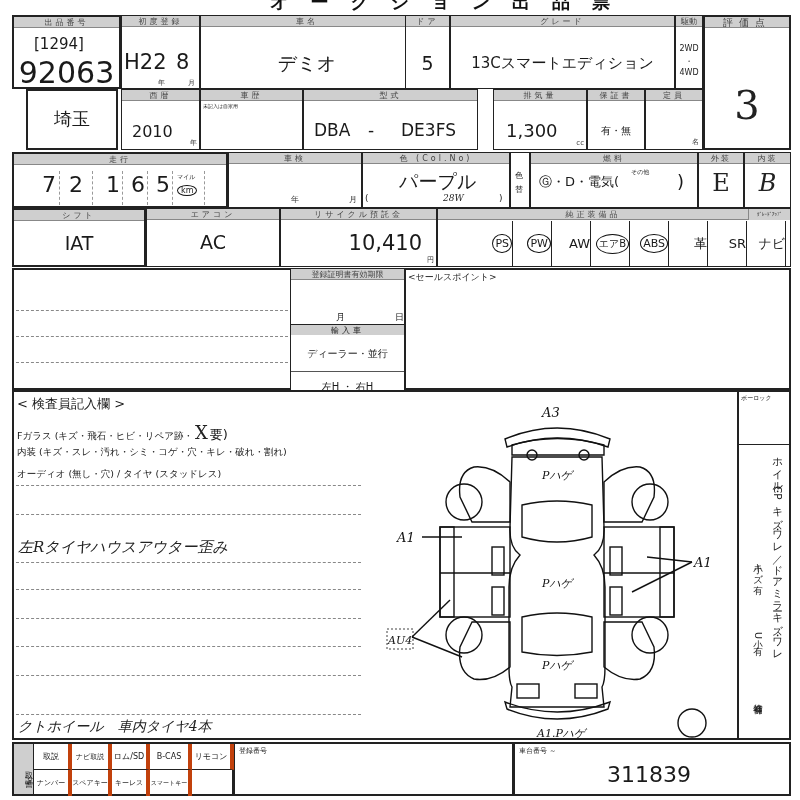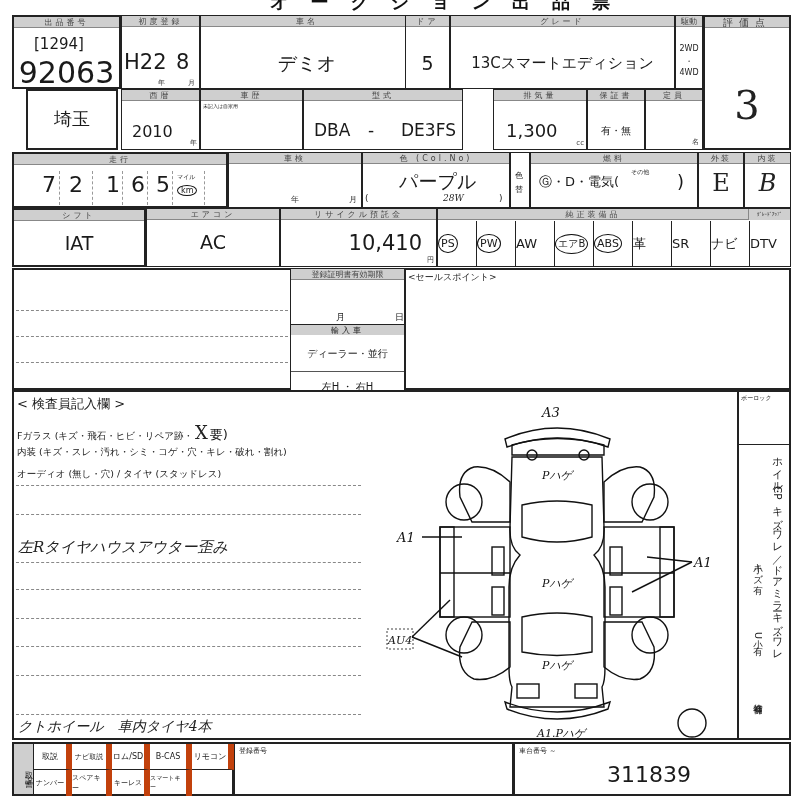--- a/index.html
+++ b/index.html
@@ -7,24 +7,24 @@
   body { font-family: "DejaVu Sans", sans-serif; color: #1a1a1a; position: relative; }
   .abs { position: absolute; }
   .cell { position: absolute; border: 1px solid #222; background: #fff; }
   .hdr { position: absolute; left: 0; right: 0; top: 0; height: 11px; background: #cfcfcf; font-size: 8px; color: #444; text-align: center; line-height: 11px; letter-spacing: 3px; border-bottom: 1px solid #888; overflow: hidden; white-space: nowrap; }
   .val { position: absolute; left: 0; right: 0; text-align: center; }
   .unit { position: absolute; font-size: 7px; color: #333; }
   .thick { border-width: 2px; }
   .dash { position: absolute; left: 16px; border-top: 1px dashed #888; }
   .hand { font-family: "DejaVu Serif", serif; font-style: italic; color: #222; }
   .circled { display: inline-block; border: 1.5px solid #111; border-radius: 50%; }
-  .equip { position: absolute; top: 12px; bottom: 0; border-right: 1px solid #222; font-size: 13px; display: flex; align-items: center; justify-content: flex-start; }
+  .equip { position: absolute; top: 12px; bottom: 0; border-right: 1px solid #222; font-size: 13px; display: flex; align-items: center; justify-content: flex-end; margin-left: 36px; }
   .equip:last-child { border-right: none; }
   .eq-circ { border: 1.5px solid #111; border-radius: 50%; padding: 2px 2px; font-size: 11px; }
-  .acc { position: absolute; font-size: 8px; display: flex; align-items: center; justify-content: center; border-right: 6px solid #c2410c; border-bottom: 1px solid #222; }
+  .acc { position: absolute; font-size: 8px; display: flex; align-items: center; justify-content: center; border-right: 4px solid #c2410c; border-bottom: 1px solid #222; }
 </style>
 </head>
 <body>
 
 <div class="abs" style="left:270px;top:-10px;font-size:18px;font-weight:bold;letter-spacing:22px;color:#111;">オークション出品票</div>
 
 <div class="cell thick" style="left:12px;top:15px;width:109px;height:74px;">
   <div class="hdr">出品番号</div>
   <div class="val" style="top:18px;font-size:15px;text-align:left;left:20px;">[1294]</div>
   <div class="val" style="top:38px;font-size:30px;">92063</div>
@@ -64,21 +64,21 @@
 </div>
 <div class="cell" style="left:121px;top:89px;width:79px;height:61px;">
   <div class="hdr">西暦</div>
   <div class="abs" style="left:10px;top:32px;font-size:16px;">2010</div>
   <div class="unit" style="right:2px;bottom:1px;">年</div>
 </div>
 <div class="cell" style="left:200px;top:89px;width:103px;height:61px;">
   <div class="hdr">車歴</div>
   <div class="abs" style="left:2px;top:13px;font-size:5px;">未記入は自家用</div>
 </div>
-<div class="cell" style="left:303px;top:89px;width:160px;height:61px;">
+<div class="cell" style="left:303px;top:89px;width:175px;height:61px;">
   <div class="hdr">型式</div>
   <div class="abs" style="left:10px;top:30px;font-size:17px;">DBA</div>
   <div class="abs" style="left:64px;top:30px;font-size:17px;">-</div>
   <div class="abs" style="left:97px;top:30px;font-size:17px;">DE3FS</div>
 </div>
 <div class="cell" style="left:493px;top:89px;width:94px;height:61px;">
   <div class="hdr">排気量</div>
   <div class="abs" style="left:12px;top:30px;font-size:18px;">1,300</div>
   <div class="unit" style="right:2px;bottom:2px;">cc</div>
 </div>

